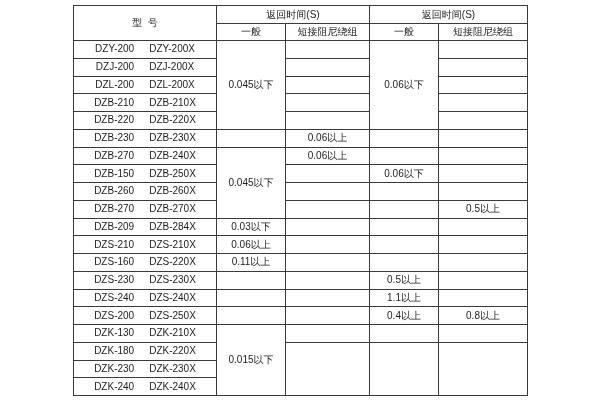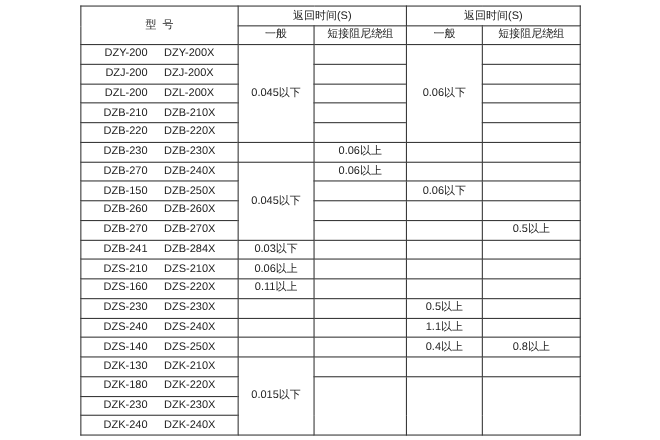--- a/index.html
+++ b/index.html
@@ -131,21 +131,21 @@
   </tr>
 
   <tr class="dr">
     <td><div class="model-pair"><span>DZB-270</span><span>DZB-270X</span></div></td>
     <td></td>
     <td></td>
     <td>0.5以上</td>
   </tr>
 
   <tr class="dr">
-    <td><div class="model-pair"><span>DZB-241</span><span>DZB-284X</span></div></td>
+    <td><div class="model-pair"><span>DZB-209</span><span>DZB-284X</span></div></td>
     <td>0.03以下</td>
     <td></td>
     <td></td>
     <td></td>
   </tr>
 
   <tr class="dr">
     <td><div class="model-pair"><span>DZS-210</span><span>DZS-210X</span></div></td>
     <td>0.06以上</td>
     <td></td>
@@ -171,21 +171,21 @@
 
   <tr class="dr">
     <td><div class="model-pair"><span>DZS-240</span><span>DZS-240X</span></div></td>
     <td></td>
     <td></td>
     <td>1.1以上</td>
     <td></td>
   </tr>
 
   <tr class="dr">
-    <td><div class="model-pair"><span>DZS-140</span><span>DZS-250X</span></div></td>
+    <td><div class="model-pair"><span>DZS-200</span><span>DZS-250X</span></div></td>
     <td></td>
     <td></td>
     <td>0.4以上</td>
     <td>0.8以上</td>
   </tr>
 
   <tr class="dr">
     <td><div class="model-pair"><span>DZK-130</span><span>DZK-210X</span></div></td>
     <td rowspan="4">0.015以下</td>
     <td></td>

